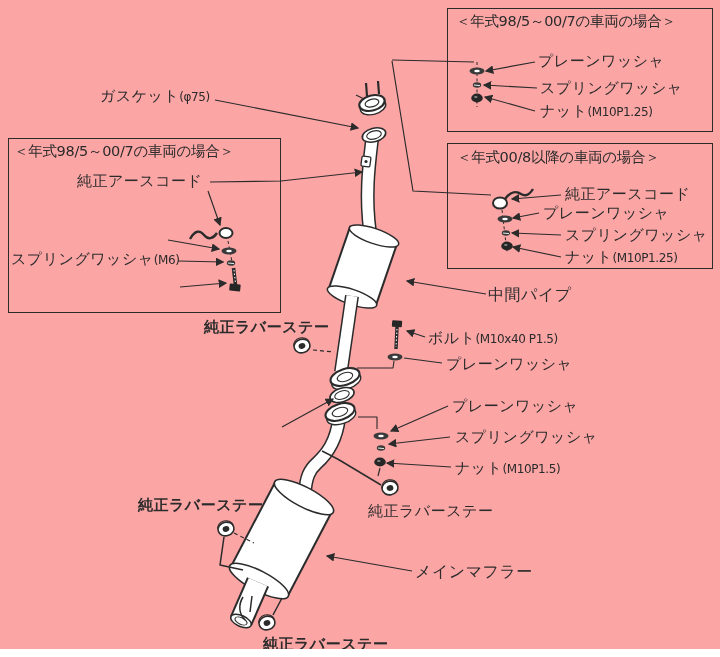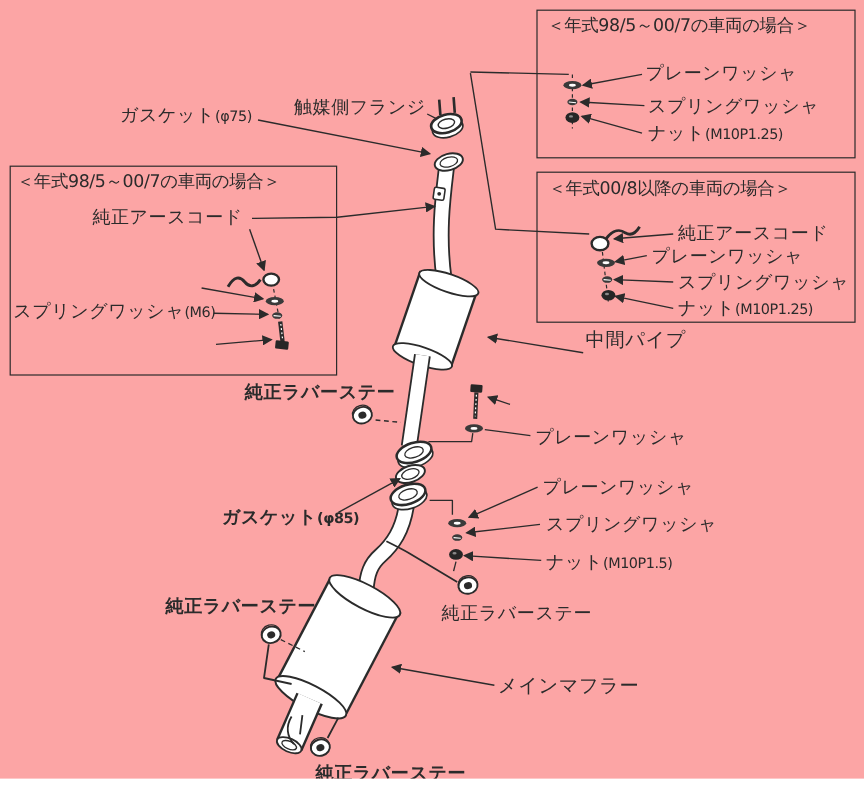--- a/index.html
+++ b/index.html
@@ -228,25 +228,24 @@
   <div class="lbl" style="left:11px;top:250px"><span>スプリングワッシャ</span><span class="spec">(M6)</span></div>
 
   <div class="cbox" style="left:447px;top:143px;width:264px;height:124px"></div>
   <div class="btitle" style="left:457px;top:148px">＜年式00/8以降の車両の場合＞</div>
   <div class="lbl" style="left:565px;top:185px"><span>純正アースコード</span><span class="spec"></span></div>
   <div class="lbl" style="left:543px;top:204px"><span>プレーンワッシャ</span><span class="spec"></span></div>
   <div class="lbl" style="left:565px;top:226px"><span>スプリングワッシャ</span><span class="spec"></span></div>
   <div class="lbl" style="left:565px;top:248px"><span>ナット</span><span class="spec">(M10P1.25)</span></div>
 
   <div class="lbl" style="left:100px;top:87px"><span>ガスケット</span><span class="spec">(φ75)</span></div>
-  <div class="lbl" style="left:245px;top:80px"><span>触媒側フランジ</span></div>
-  <div class="lbl big" style="left:488px;top:274px"><span>中間パイプ</span></div>
+  <div class="lbl big" style="left:488px;top:286px"><span>中間パイプ</span></div>
+  <div class="lbl" style="left:428px;top:329px"><span>ボルト</span><span class="spec">(M10x40 P1.5)</span></div>
   <div class="lbl" style="left:446px;top:355px"><span>プレーンワッシャ</span></div>
   <div class="lbl bold" style="left:204px;top:318px"><span>純正ラバーステー</span></div>
-  <div class="lbl bold" style="left:185px;top:422px"><span>ガスケット</span><span class="spec">(φ85)</span></div>
   <div class="lbl" style="left:452px;top:397px"><span>プレーンワッシャ</span></div>
   <div class="lbl" style="left:455px;top:428px"><span>スプリングワッシャ</span></div>
   <div class="lbl" style="left:455px;top:459px"><span>ナット</span><span class="spec">(M10P1.5)</span></div>
   <div class="lbl" style="left:368px;top:502px"><span>純正ラバーステー</span></div>
   <div class="lbl bold" style="left:138px;top:496px"><span>純正ラバーステー</span></div>
   <div class="lbl big" style="left:415px;top:563px"><span>メインマフラー</span></div>
   <div class="lbl bold" style="left:263px;top:635px"><span>純正ラバーステー</span></div>
 
 </div>
 

